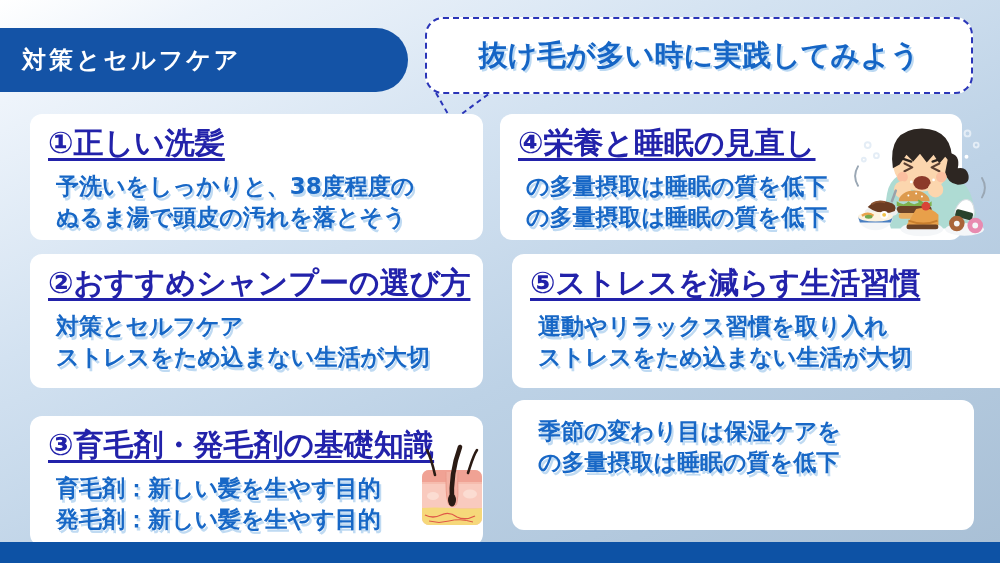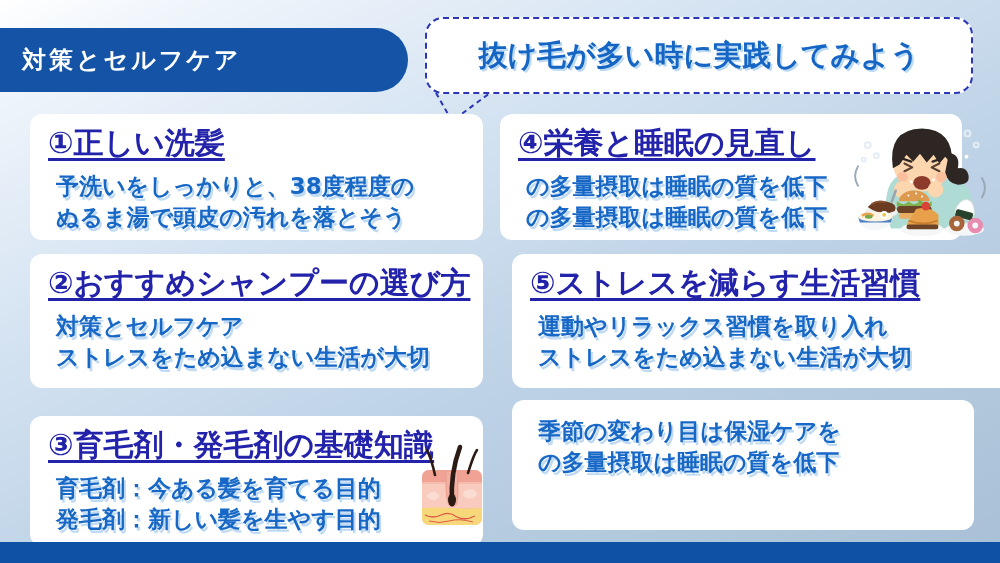--- a/index.html
+++ b/index.html
@@ -78,21 +78,21 @@
     <div class="card-title">②おすすめシャンプーの選び方</div>
     <div class="card-body">
       <div class="card-line">対策とセルフケア</div>
       <div class="card-line">ストレスをため込まない生活が大切</div>
     </div>
   </div>
 
   <div class="card" id="card3">
     <div class="card-title">③育毛剤・発毛剤の基礎知識</div>
     <div class="card-body">
-      <div class="card-line">育毛剤：今ある髪を育てる目的</div>
+      <div class="card-line">育毛剤：新しい髪を生やす目的</div>
       <div class="card-line">発毛剤：新しい髪を生やす目的</div>
     </div>
   </div>
 
   <div class="card" id="card4">
     <div class="card-title">④栄養と睡眠の見直し</div>
     <div class="card-body">
       <div class="card-line">の多量摂取は睡眠の質を低下</div>
       <div class="card-line">の多量摂取は睡眠の質を低下</div>
     </div>

